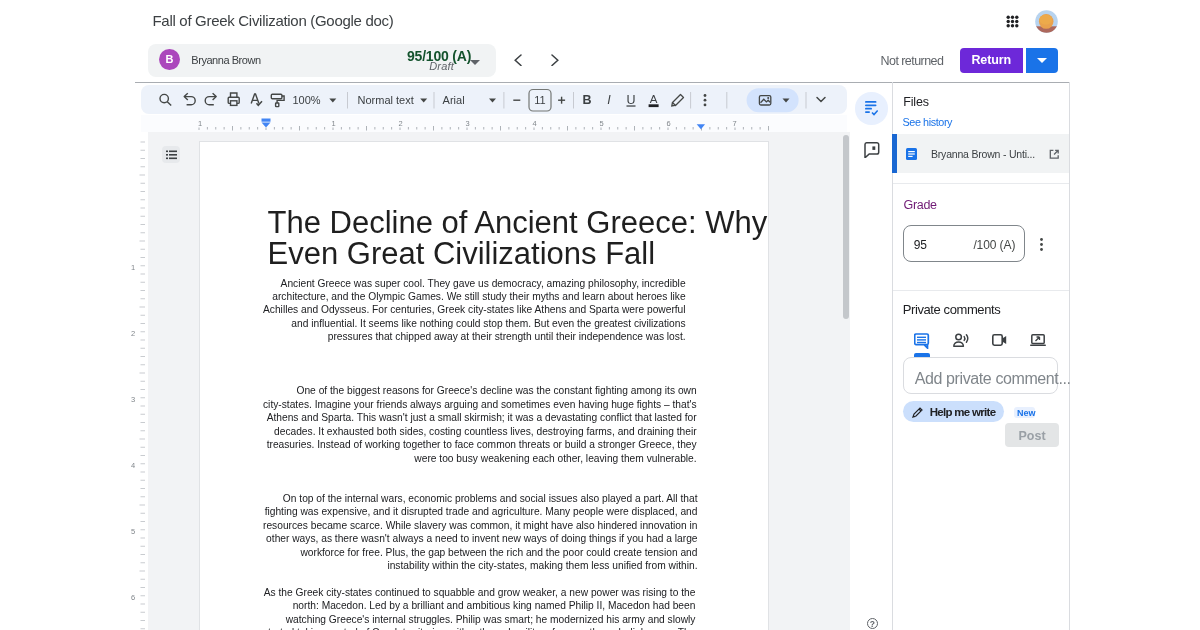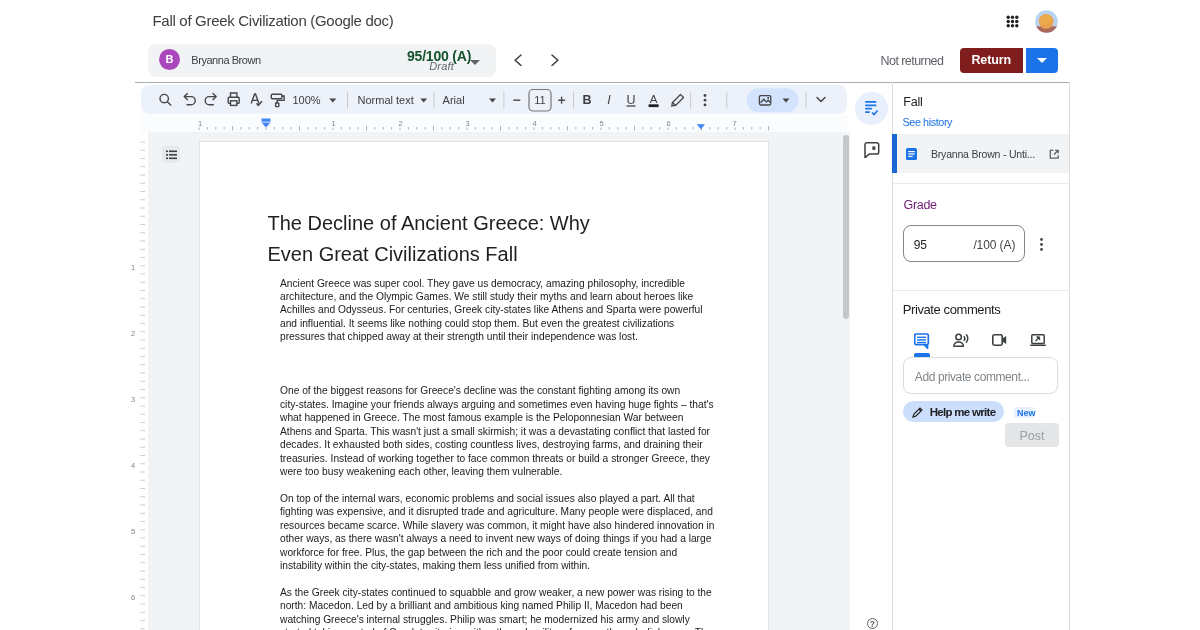--- a/index.html
+++ b/index.html
@@ -52,21 +52,21 @@
     </svg>
 
   <svg class="abs" style="left:512.5px; top:53.8px;" width="10" height="12.5" viewBox="0 0 10 12.5">
       <path d="M8,1 L2.2,6.25 L8,11.5" fill="none" stroke="#3c4043" stroke-width="1.5" stroke-linecap="round"></path>
     </svg>
   <svg class="abs" style="left:550px; top:53.8px;" width="10" height="12.5" viewBox="0 0 10 12.5">
       <path d="M2,1 L7.8,6.25 L2,11.5" fill="none" stroke="#3c4043" stroke-width="1.5" stroke-linecap="round"></path>
     </svg>
 
   <div class="abs nw" style="left:880.5px; top:53.8px; font-size:12.5px; letter-spacing:-0.55px; color:#5f6368;">Not returned</div>
-  <div class="abs" style="left:959.5px; top:47.5px; width:63.5px; height:25px; background:#7f1d1d; border-radius:4px 0 0 4px; color:#fff; font-size:12.5px; font-weight:600; letter-spacing:-0.1px; text-align:center; line-height:25px;">Return</div>
+  <div class="abs" style="left:959.5px; top:47.5px; width:63.5px; height:25px; background:#6d28d9; border-radius:4px 0 0 4px; color:#fff; font-size:12.5px; font-weight:600; letter-spacing:-0.1px; text-align:center; line-height:25px;">Return</div>
   <div class="abs" style="left:1025.5px; top:47.5px; width:32.5px; height:25px; background:#1a73e8; border-radius:0 4px 4px 0;"></div>
   <svg class="abs" style="left:1036.8px; top:57.8px;" width="10" height="5" viewBox="0 0 10 5">
       <path d="M0,0 L10,0 L5,5 Z" fill="#fff"></path>
     </svg>
 
   <div class="abs" style="left:135px; top:81.6px; width:935px; height:1px; background:#a9adb2;"></div>
 
   <div class="abs" style="left:148px; top:131.5px; width:702px; height:498.5px; background:#f2f3f5;"></div>
 
   <div class="abs" style="left:141px; top:84.6px; width:706px; height:29.9px; background:#edf2fa; border-radius:8px;"></div>
@@ -329,60 +329,59 @@
       <rect x="0" y="10.2" width="5" height="1.8" rx="0.9"></rect>
     </g>
     <path d="M7,11.5 L9,13.5 L12.7,9.5" fill="none" stroke="#1a73e8" stroke-width="1.6"></path>
   </svg>
 
   <svg class="abs" style="left:864.2px; top:141.8px;" width="15.5" height="16.5" viewBox="0 0 15.5 16.5">
     <path d="M2.6,0.8 h10.3 a1.8,1.8 0 0 1 1.8,1.8 v7.6 a1.8,1.8 0 0 1 -1.8,1.8 H5.2 L1,15.8 V2.6 a1.8,1.8 0 0 1 1.6,-1.8 Z" fill="none" stroke="#3c4043" stroke-width="1.5"></path>
     <rect x="8.4" y="4.4" width="2.9" height="3.5" fill="#3c4043"></rect>
   </svg>
 
-  <div class="abs nw" style="left:267.5px; top:208.2px; font-size:20px; color:#1f1f1f; line-height:30.5px;">The Decline of Ancient Greece: Why<br>Even Great Civilizations Fall</div>
+  <div class="abs nw" style="left:267.5px; top:208.2px; font-size:31px; color:#1f1f1f; line-height:30.5px;">The Decline of Ancient Greece: Why<br>Even Great Civilizations Fall</div>
 
   <div id="p1" class="abs nw doc-p" style="top:276.5px;">
     <div>Ancient Greece was super cool. They gave us democracy, amazing philosophy, incredible</div>
     <div>architecture, and the Olympic Games. We still study their myths and learn about heroes like</div>
     <div>Achilles and Odysseus. For centuries, Greek city-states like Athens and Sparta were powerful</div>
     <div>and influential. It seems like nothing could stop them. But even the greatest civilizations</div>
     <div>pressures that chipped away at their strength until their independence was lost.</div>
   </div>
   <div id="p2" class="abs nw doc-p" style="top:384.3px;">
     <div>One of the biggest reasons for Greece's decline was the constant fighting among its own</div>
     <div>city-states. Imagine your friends always arguing and sometimes even having huge fights – that's</div>
-    <div>what happened in Greece. The most famous example is the Peloponnesian War between</div>
     <div>Athens and Sparta. This wasn't just a small skirmish; it was a devastating conflict that lasted for</div>
     <div>decades. It exhausted both sides, costing countless lives, destroying farms, and draining their</div>
     <div>treasuries. Instead of working together to face common threats or build a stronger Greece, they</div>
     <div>were too busy weakening each other, leaving them vulnerable.</div>
   </div>
   <div id="p3" class="abs nw doc-p" style="top:492px;">
     <div>On top of the internal wars, economic problems and social issues also played a part. All that</div>
     <div>fighting was expensive, and it disrupted trade and agriculture. Many people were displaced, and</div>
     <div>resources became scarce. While slavery was common, it might have also hindered innovation in</div>
     <div>other ways, as there wasn't always a need to invent new ways of doing things if you had a large</div>
     <div>workforce for free. Plus, the gap between the rich and the poor could create tension and</div>
     <div>instability within the city-states, making them less unified from within.</div>
   </div>
   <div id="p4" class="abs nw doc-p" style="top:585.8px;">
     <div>As the Greek city-states continued to squabble and grow weaker, a new power was rising to the</div>
     <div>north: Macedon. Led by a brilliant and ambitious king named Philip II, Macedon had been</div>
     <div>watching Greece's internal struggles. Philip was smart; he modernized his army and slowly</div>
     <div>started taking control of Greek territories, either through military force or through diplomacy. The</div>
   </div>
   <style>
-    .doc-p { left:280px; font-size:10.22px; color:#202124; line-height:13.45px; }
+    .doc-p { left:263px; font-size:10.22px; color:#202124; line-height:13.45px;text-align:right; }
   </style>
 
   <div class="abs" style="left:892.4px; top:82.4px; width:1px; height:547.6px; background:#dadce0;"></div>
   <div class="abs" style="left:1069.4px; top:82.4px; width:1px; height:547.6px; background:#dadce0;"></div>
 
-  <div class="abs nw" style="left:903.3px; top:95.4px; font-size:12.5px; letter-spacing:-0.2px; font-weight:500; color:#202124;">Fall</div>
+  <div class="abs nw" style="left:903.3px; top:95.4px; font-size:12.5px; letter-spacing:-0.2px; font-weight:500; color:#202124;">Files</div>
   <div class="abs nw" style="left:902.5px; top:115.9px; font-size:10.8px; letter-spacing:-0.4px; color:#1a73e8;">See history</div>
 
   <div class="abs" style="left:893.4px; top:133.5px; width:176px; height:39px; background:#f1f3f4;"></div>
   <div class="abs" style="left:892.4px; top:133.5px; width:4.3px; height:39px; background:#1967d2;"></div>
   <svg class="abs" style="left:906px; top:147.8px;" width="11" height="12" viewBox="0 0 11 12">
     <rect x="0" y="0" width="11" height="12" rx="1.5" fill="#1a73e8"></rect>
     <rect x="2.2" y="3" width="6.6" height="1.2" fill="#fff"></rect>
     <rect x="2.2" y="5.4" width="6.6" height="1.2" fill="#fff"></rect>
     <rect x="2.2" y="7.8" width="4.4" height="1.2" fill="#fff"></rect>
   </svg>
@@ -430,30 +429,30 @@
 
     <g transform="translate(116,1)">
       <rect x="1.8" y="0.8" width="12.4" height="8.8" rx="1" fill="none" stroke="#3c4043" stroke-width="1.5"></rect>
       <rect x="0" y="10.4" width="16" height="1.7" rx="0.8" fill="#3c4043"></rect>
       <path d="M5.5,7 L9.5,3 M9.5,3 h-3 M9.5,3 v3" stroke="#3c4043" stroke-width="1.3" fill="none"></path>
     </g>
   </svg>
   <div class="abs" style="left:914.4px; top:353.2px; width:15.9px; height:3.4px; background:#1a73e8; border-radius:2px 2px 0 0;"></div>
 
   <div class="abs" style="left:902.7px; top:356.9px; width:155.3px; height:37.1px; border:1px solid #dadce0; border-radius:8px; background:#fff;"></div>
-  <div class="abs nw" style="left:914.8px; top:369.6px; font-size:12px; letter-spacing:-0.4px; color:#80868b;">Add private comment...</div>
+  <div class="abs nw" style="left:914.8px; top:369.6px; font-size:16px; letter-spacing:-0.4px; color:#80868b;">Add private comment...</div>
 
   <div class="abs" style="left:903px; top:401.1px; width:100.6px; height:20.9px; background:#cbdffc; border-radius:10.5px;"></div>
   <svg class="abs" style="left:911.8px; top:406.6px;" width="11" height="11" viewBox="0 0 11 11">
     <path d="M1,10 L2,7 L8,1 L10,3 L4,9 Z M1,10 L3.5,9.4" fill="none" stroke="#202124" stroke-width="1.2"></path>
     <path d="M7,2 L9,4" stroke="#202124" stroke-width="1.2"></path>
   </svg>
   <div class="abs nw" style="left:929.7px; top:406.3px; font-size:11.5px; letter-spacing:-0.7px; font-weight:bold; color:#202124;">Help me write</div>
 
   <div class="abs" style="left:1014.2px; top:406.6px; width:21px; height:11px; background:#e8f0fe; border-radius:3px;"></div>
   <div class="abs nw" style="left:1016.9px; top:407.6px; font-size:9px; font-weight:bold; color:#1a73e8;">New</div>
 
   <div class="abs" style="left:1005px; top:423.4px; width:54px; height:23.4px; background:#e3e5e6; border-radius:4px;"></div>
-  <div class="abs nw" style="left:1005px; top:429.3px; width:54px; text-align:center; font-size:12.5px; font-weight:400; color:#9aa0a6;">Post</div>
+  <div class="abs nw" style="left:1005px; top:429.3px; width:54px; text-align:center; font-size:12.5px; font-weight:700; color:#9aa0a6;">Post</div>
 
   <div class="abs" style="left:866.5px; top:617.8px; width:11.5px; height:11.5px; border:1.2px solid #5f6368; border-radius:50%; color:#5f6368; font-size:8.5px; font-weight:bold; text-align:center; line-height:11px;">?</div>
 
 </div>
 
 </body></html>

